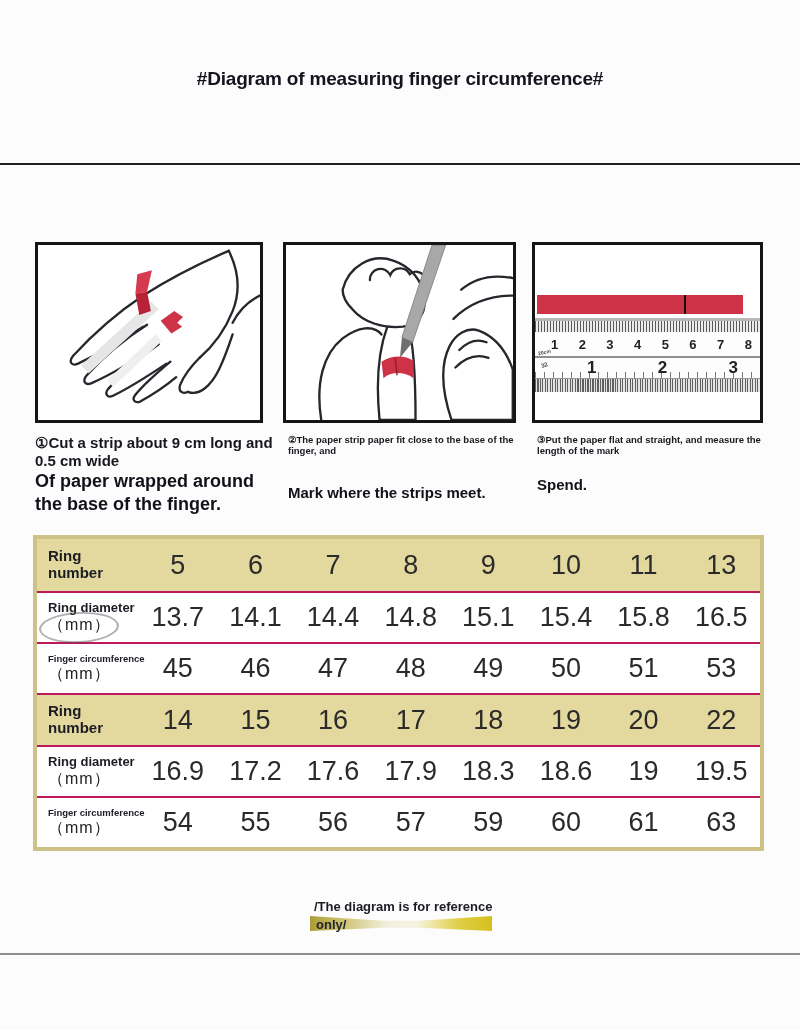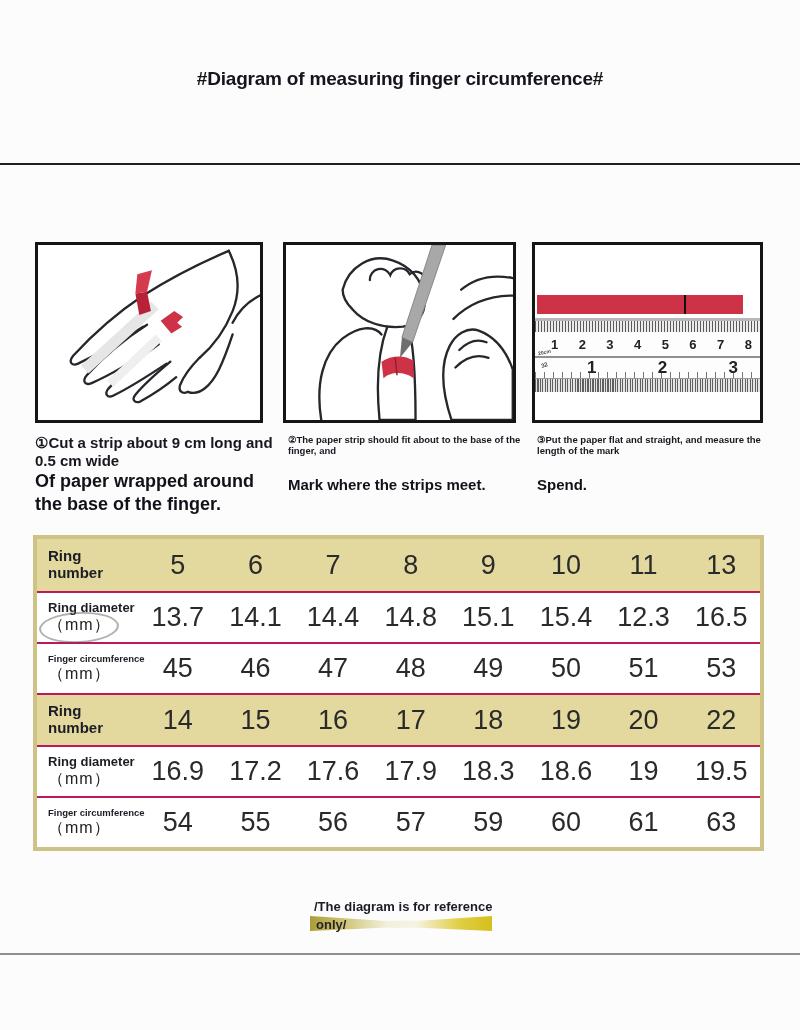--- a/index.html
+++ b/index.html
@@ -60,21 +60,21 @@
   .cap { position:absolute; top:434px; }
   .cap1 { left:35px;  width:238px; }
   .cap2 { left:288px; width:240px; }
   .cap3 { left:537px; width:252px; }
   .cap-small { font-weight:bold; color:#17171f; }
   .cap1 .cap-small { font-size:15px; }
   .cap2 .cap-small { font-size:9.5px; }
   .cap3 .cap-small { font-size:9.5px; }
   .cap-big { font-weight:bold; color:#111119; }
   .cap1 .cap-big { font-size:18px; margin-top:1px; line-height:1.25; width:225px; }
-  .cap2 .cap-big { font-size:15px; margin-top:20px; }
+  .cap2 .cap-big { font-size:15px; margin-top:28px; }
   .cap3 .cap-big { font-size:15px; margin-top:20px; }
 
   
   .stable {
     position:absolute; left:33px; top:535px; width:731px;
     border:4px solid #cfc286; background:#fff;
   }
   .trow { display:flex; align-items:stretch; height:51px; }
   .trow + .trow { border-top:2px solid #be185d; }
   .trow.tan { background:#e3d89e; height:52px; }
@@ -182,21 +182,21 @@
         <div class="ticks-bottom"></div>
       </div>
     </div>
   </div>
 
   <div class="cap cap1">
     <div class="cap-small">①Cut a strip about 9 cm long and 0.5 cm wide</div>
     <div class="cap-big">Of paper wrapped around the base of the finger.</div>
   </div>
   <div class="cap cap2">
-    <div class="cap-small">②The paper strip should fit about to the base of the finger, and</div>
+    <div class="cap-small">②The paper strip paper fit close to the base of the finger, and</div>
     <div class="cap-big">Mark where the strips meet.</div>
   </div>
   <div class="cap cap3">
     <div class="cap-small">③Put the paper flat and straight, and measure the length of the mark</div>
     <div class="cap-big">Spend.</div>
   </div>
 
   <div class="stable">
 
     <div class="trow tan row-ringnum">
@@ -223,21 +223,21 @@
         <span class="mm-ellipse"></span>
       </div>
       <div class="tvalues">
 
       <div class="tcell">13.7</div>
           <div class="tcell">14.1</div>
           <div class="tcell">14.4</div>
           <div class="tcell">14.8</div>
           <div class="tcell">15.1</div>
           <div class="tcell">15.4</div>
-          <div class="tcell">12.3</div>
+          <div class="tcell">15.8</div>
           <div class="tcell">16.5</div>
         </div>
     </div>
 
     <div class="trow row-circ">
       <div class="tlabel">
         <div class="tlabel-main">Finger circumference</div>
         <div class="tlabel-sub">（mm）</div>
       </div>
       <div class="tvalues">

